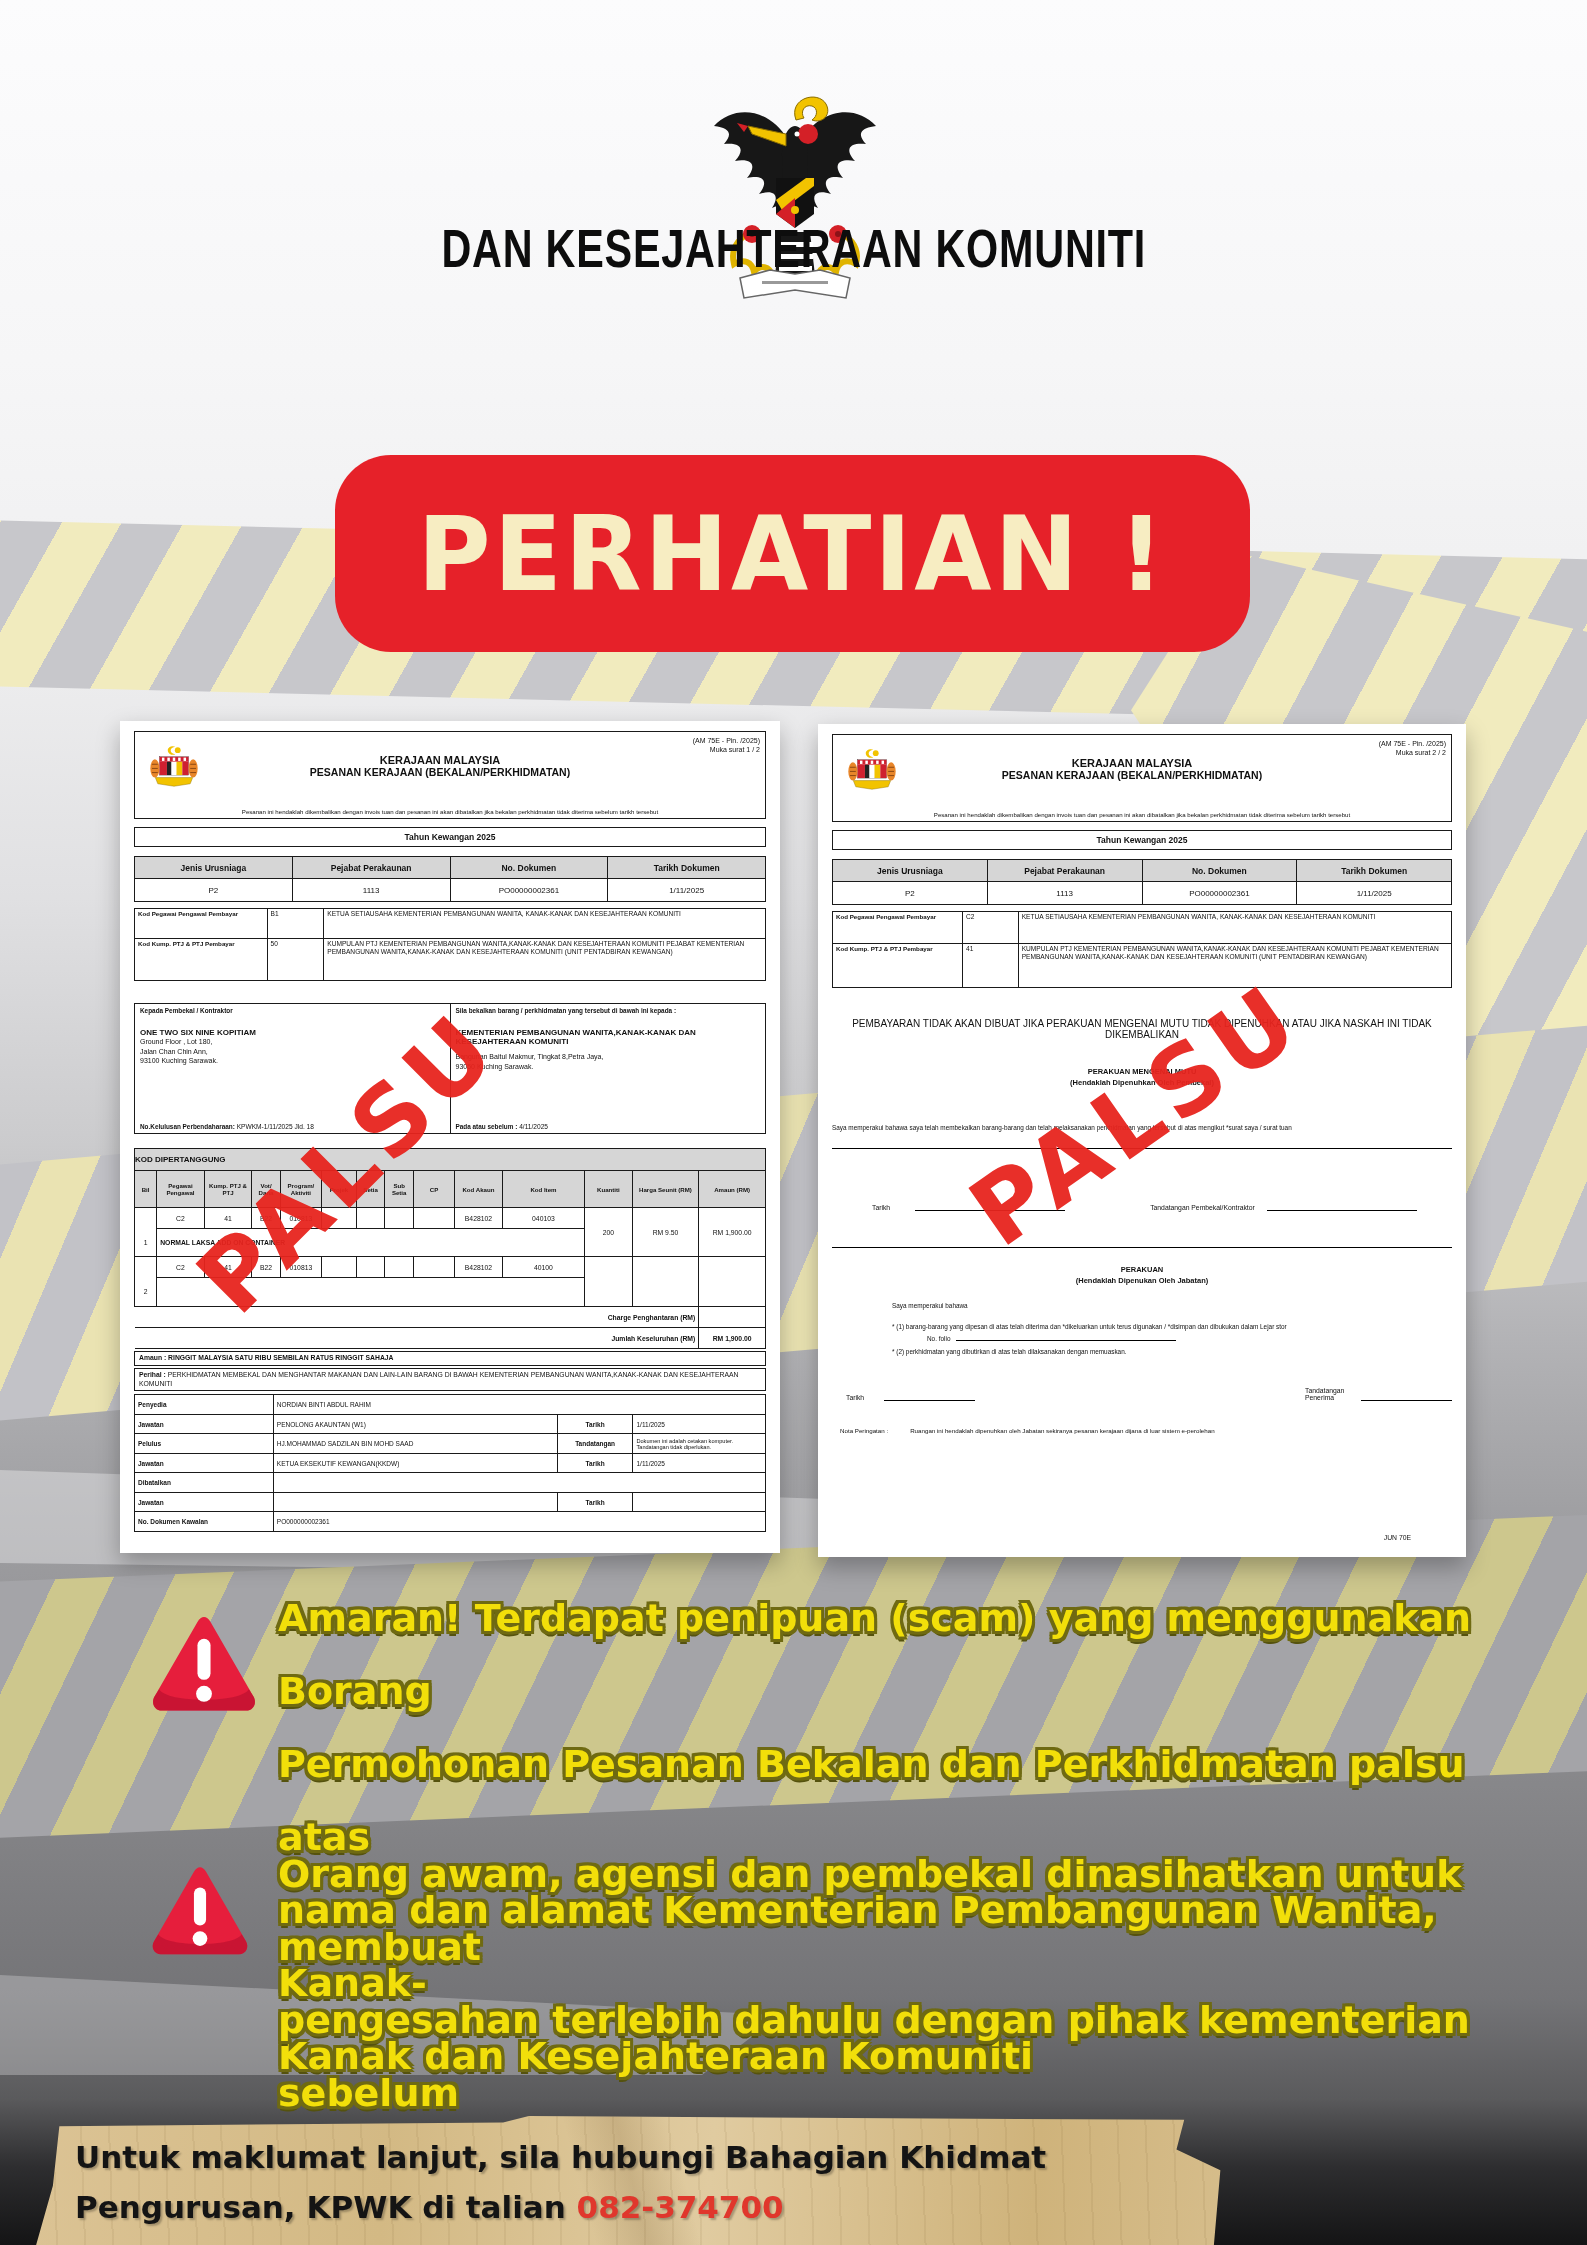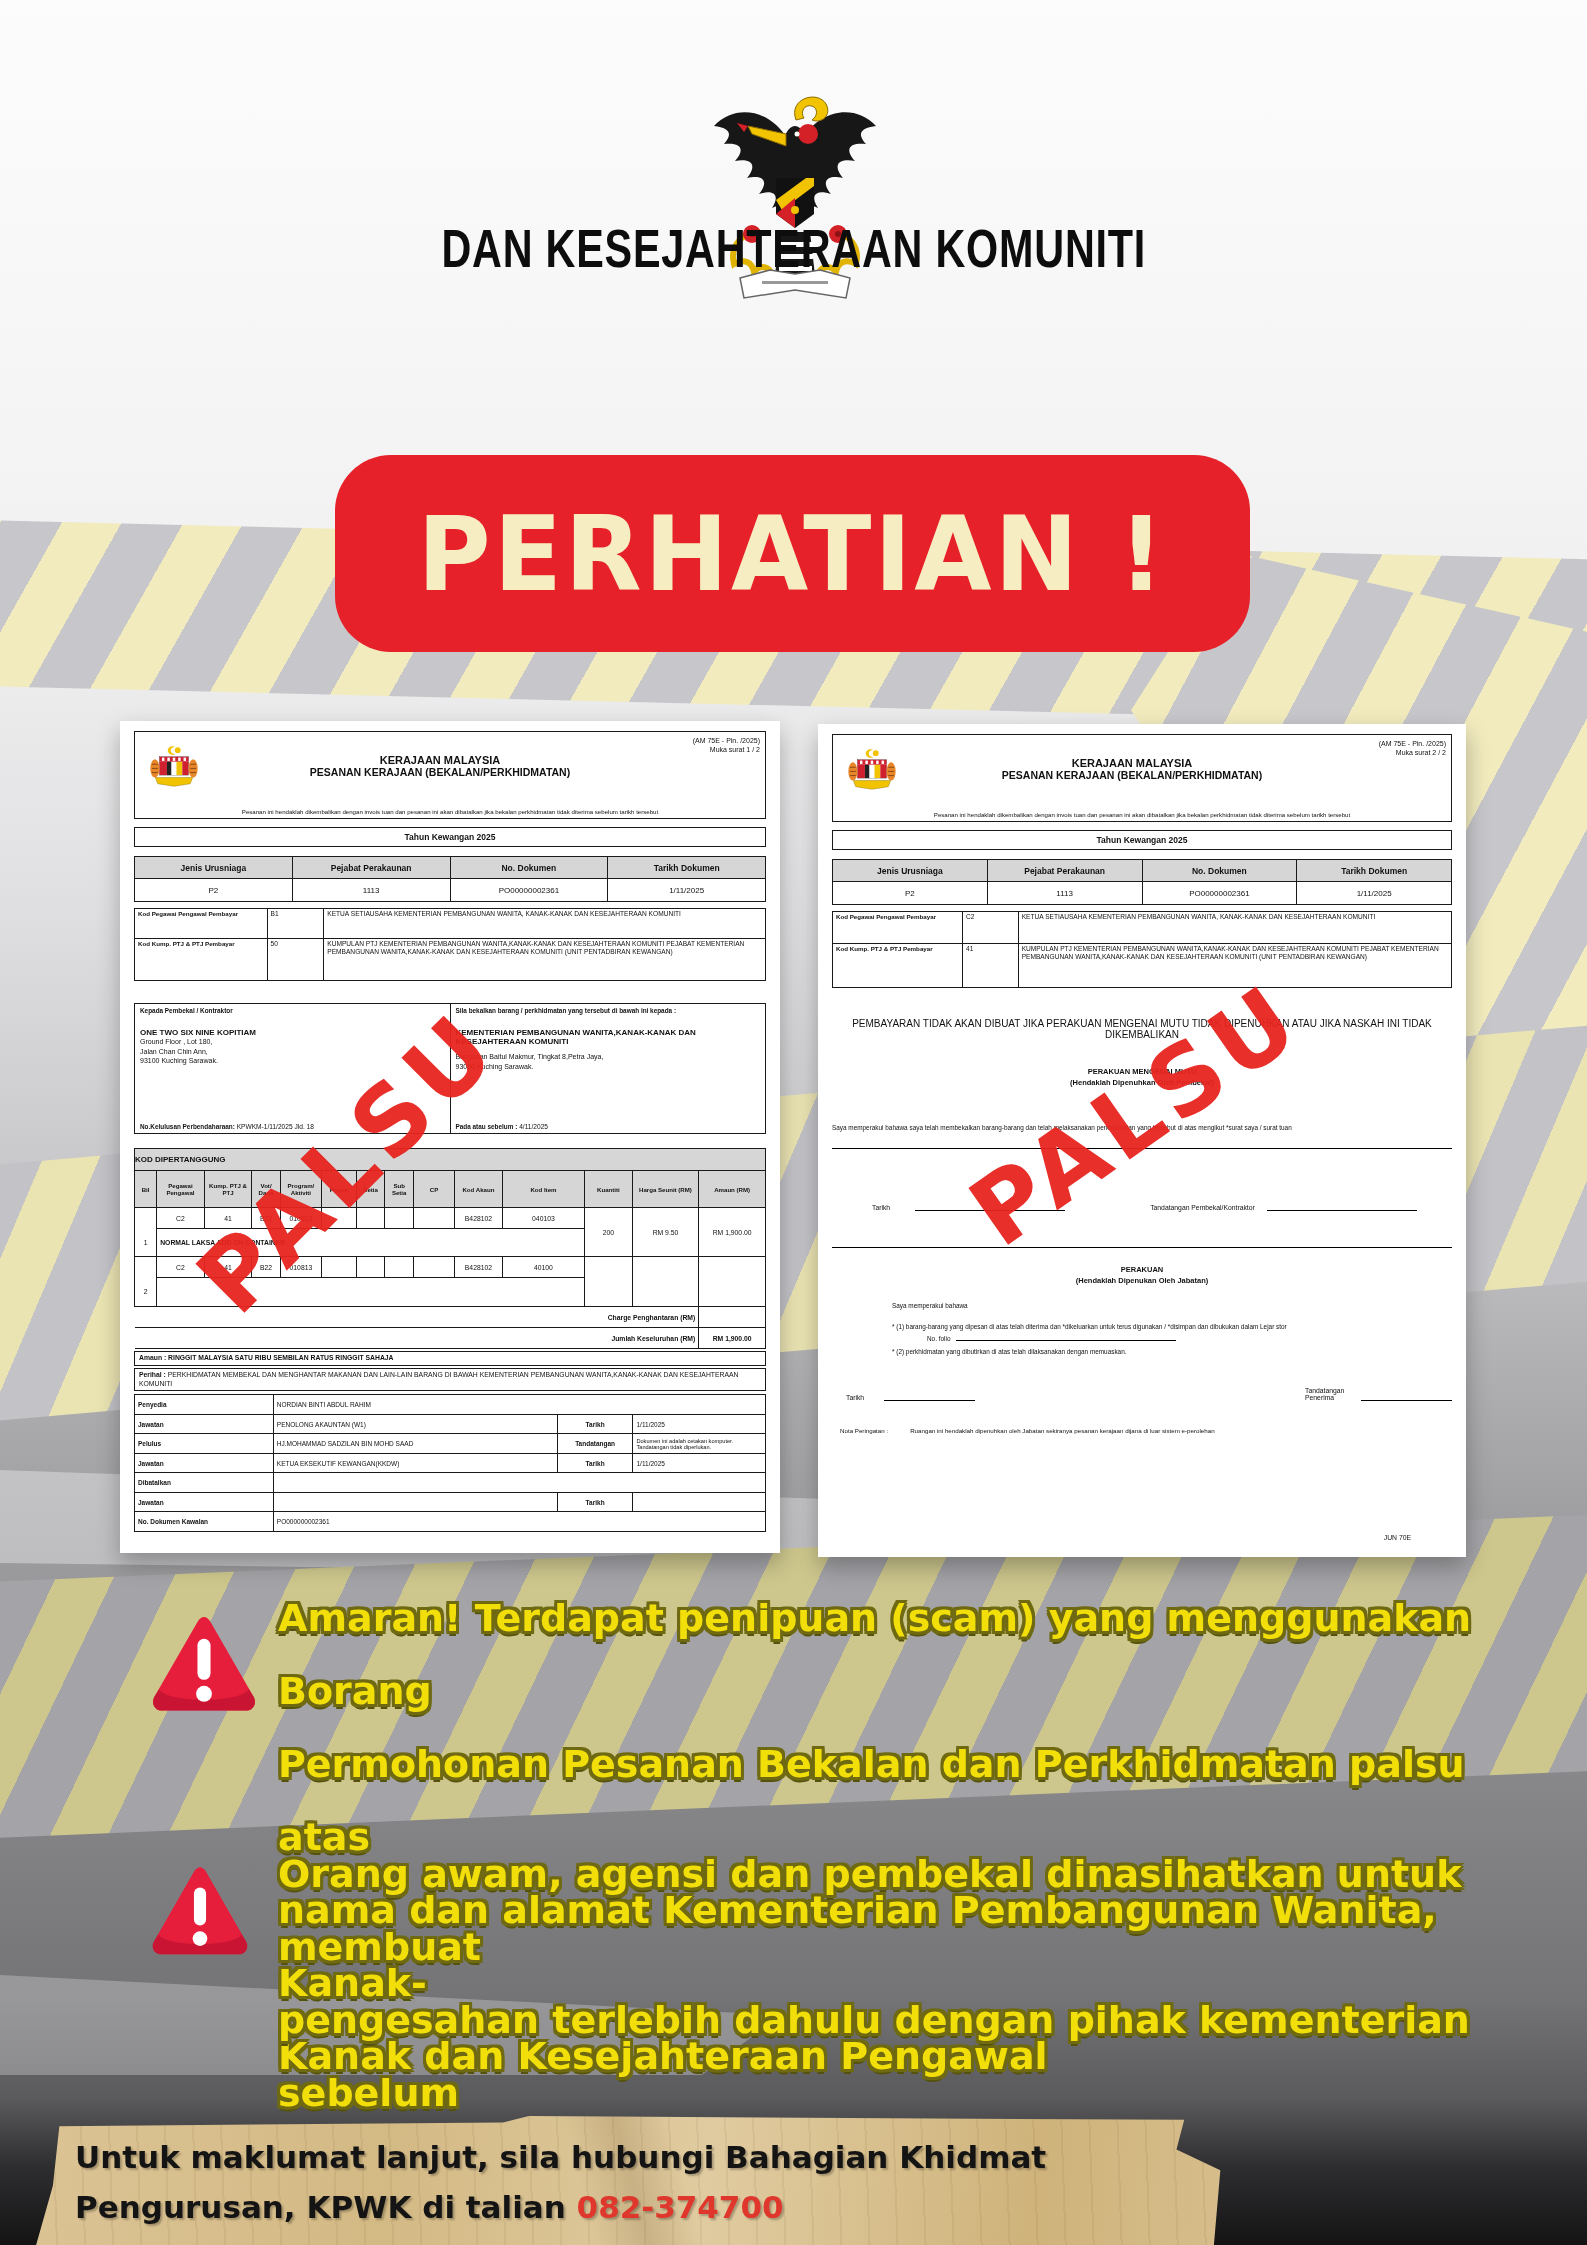--- a/index.html
+++ b/index.html
@@ -542,21 +542,21 @@
     <svg class="wicon" viewBox="0 0 120 112">
       <path d="M53 12 C57 5 63 5 67 12 L113 92 C117 99 113 107 105 107 L15 107 C7 107 3 99 7 92 Z" fill="#e61e3c"></path>
       <path d="M15 107 L105 107 C113 107 117 99 113 92 L108 84 C100 99 20 99 12 84 L7 92 C3 99 7 107 15 107 Z" fill="#bf1230" opacity=".75"></path>
       <rect x="53" y="30" width="14" height="44" rx="7" fill="#fff"></rect>
       <circle cx="60" cy="89" r="8.5" fill="#fff"></circle>
     </svg>
     <div class="wtext">
       <div>Amaran! Terdapat penipuan (scam) yang menggunakan Borang</div>
       <div>Permohonan Pesanan Bekalan dan Perkhidmatan palsu atas</div>
       <div>nama dan alamat Kementerian Pembangunan Wanita, Kanak-</div>
-      <div>Kanak dan Kesejahteraan Pengawal</div>
+      <div>Kanak dan Kesejahteraan Komuniti</div>
     </div>
   </div>
 
   <div class="warnrow w2">
     <svg class="wicon" viewBox="0 0 120 112">
       <path d="M53 12 C57 5 63 5 67 12 L113 92 C117 99 113 107 105 107 L15 107 C7 107 3 99 7 92 Z" fill="#e61e3c"></path>
       <path d="M15 107 L105 107 C113 107 117 99 113 92 L108 84 C100 99 20 99 12 84 L7 92 C3 99 7 107 15 107 Z" fill="#bf1230" opacity=".75"></path>
       <rect x="53" y="30" width="14" height="44" rx="7" fill="#fff"></rect>
       <circle cx="60" cy="89" r="8.5" fill="#fff"></circle>
     </svg>

